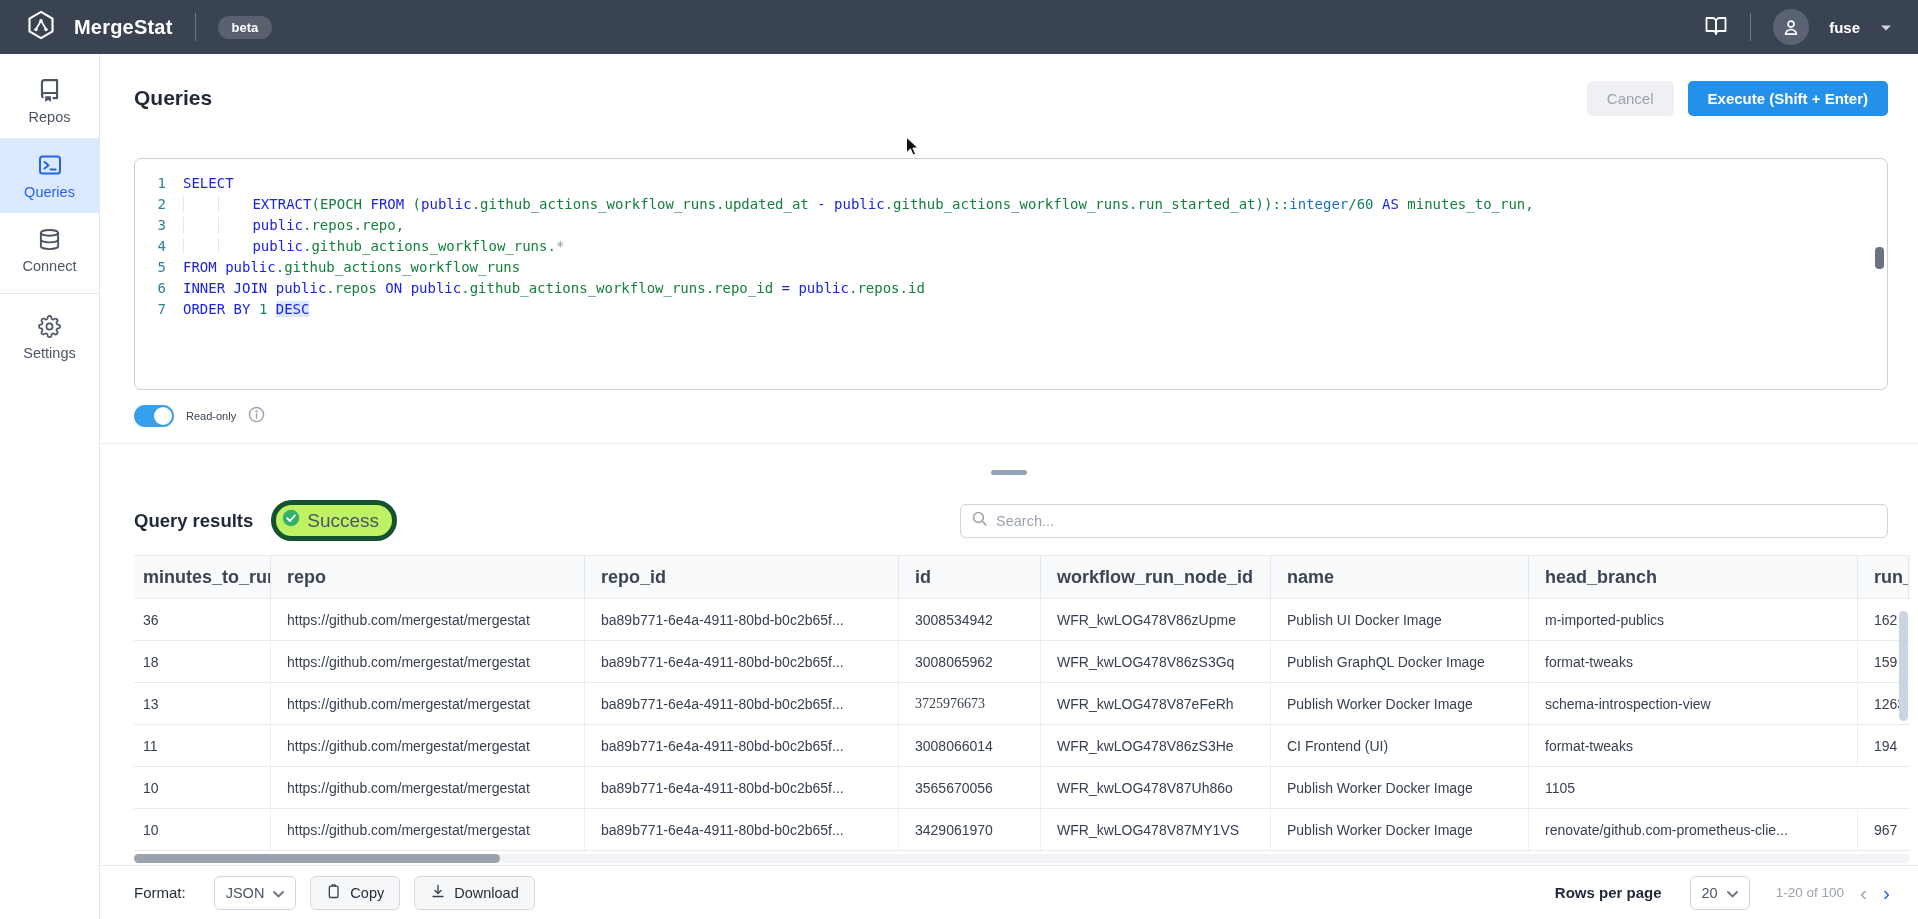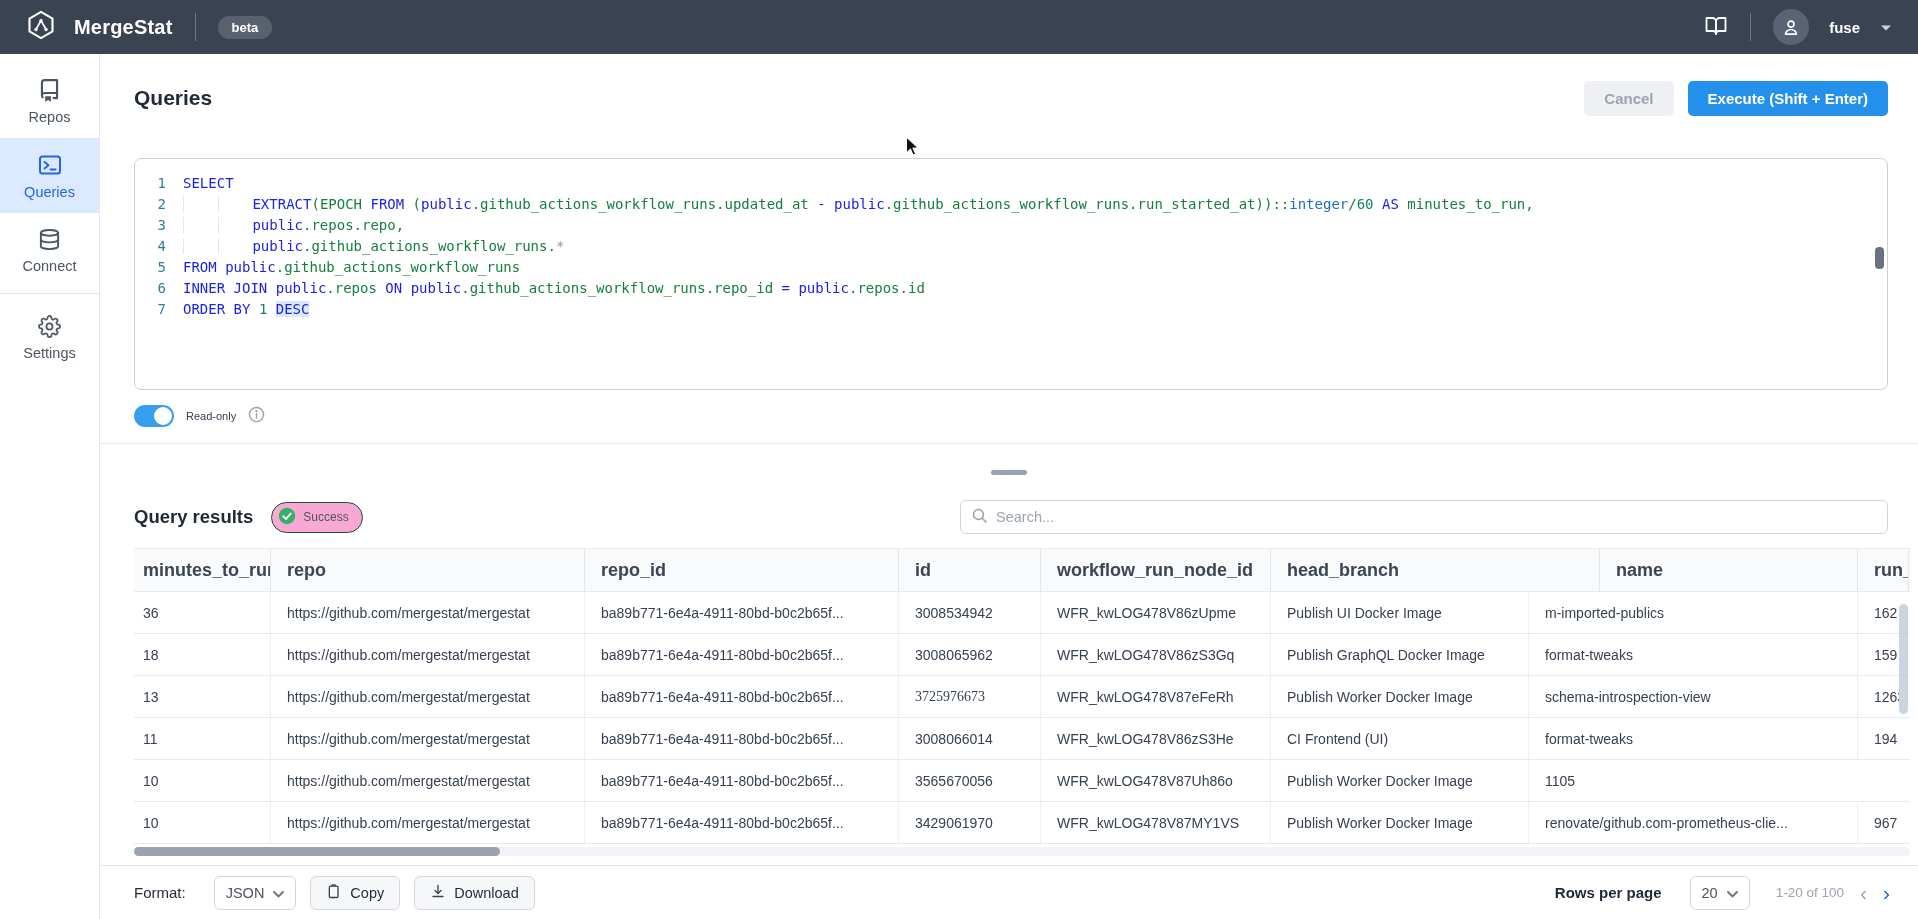--- a/index.html
+++ b/index.html
@@ -27,21 +27,21 @@
   .side-item.active { background:#dbeafe; color:#2563eb; }
   .side-item svg { display:block; }
   .side-divider { height:1px; background:#e5e7eb; margin:6px 0; }
 
   .main { flex:1; display:flex; flex-direction:column; min-width:0; position:relative; }
 
   
   .main-header { display:flex; align-items:center; padding:24px 30px 0 34px; height:64px; }
   .page-title { font-size:21px; font-weight:bold; color:#1f2937; }
   .header-actions { margin-left:auto; display:flex; gap:14px; }
-  .btn-cancel { background:#eef0f3; color:#9ca3af; border:none; border-radius:5px; font-size:15px; font-weight:bold;
+  .btn-cancel { background:#eef0f3; color:#9ca3af; border:none; border-radius:5px; font-size:15px; font-weight:normal;
     padding:9px 20px; cursor:pointer; font-family:inherit; }
   .btn-execute { background:#2590ea; color:#fff; border:none; border-radius:5px; font-size:15px; font-weight:bold;
     padding:9px 20px; cursor:pointer; font-family:inherit; }
 
   
   .editor-card { margin:40px 30px 0 34px; height:232px; border:1px solid #c9d1da; border-radius:7px;
     background:#fff; padding-top:13px; position:relative; overflow:hidden; }
   .line { display:flex; height:21px; align-items:center; font-family:"DejaVu Sans Mono", monospace; font-size:14px; }
   .ln { width:48px; flex:0 0 48px; text-align:right; padding-right:17px; color:#2c8198; }
   .code { white-space:pre; }
@@ -61,22 +61,22 @@
   .toggle-knob { position:absolute; top:2px; right:2px; width:18px; height:18px; border-radius:50%; background:#fff; }
   .readonly-label { font-size:11px; color:#374151; }
 
   
   .section-split { height:56px; display:flex; align-items:center; justify-content:center; }
   .drag-pill { width:36px; height:5px; border-radius:3px; background:#94a3b8; cursor:row-resize; }
 
   
   .results-header { display:flex; align-items:center; padding:0 30px 14px 34px; }
   .results-title { font-size:18.5px; font-weight:bold; color:#1f2937; }
-  .status-badge { margin-left:18px; display:flex; align-items:center; gap:7px; background:#f9a8d4;
-    border:1px solid #14532d; border-radius:999px; padding:4px 13px 4px 6px; font-size:12px; color:#4b5563; }
+  .status-badge { margin-left:18px; display:flex; align-items:center; gap:7px; background:#bef264;
+    border:5px solid #14532d; border-radius:999px; padding:4px 13px 4px 6px; font-size:19px; color:#4b5563; }
   .search-box { margin-left:auto; width:928px; height:34px; border:1px solid #d1d5db; border-radius:6px;
     display:flex; align-items:center; padding:0 10px; gap:8px; background:#fff; }
   .search-box input { border:none; outline:none; flex:1; font-size:14.5px; color:#374151; font-family:inherit; }
   .search-box input::placeholder { color:#9ca3af; }
 
   
   .table-area { margin:0 8px 0 34px; position:relative; overflow:hidden; }
   .tr { display:flex; border-bottom:1px solid #e8eaee; background:#fff; }
   .tr.head { background:#f8fafc; border-top:1px solid #e8eaee; }
   .td { height:41px; display:flex; align-items:center; padding-left:16px; font-size:14px; color:#374151;
@@ -280,22 +280,22 @@
       </div>
 
       <div class="table-area">
         <div id="table-body">
             <div class="tr head">
               <div class="td" style="width: 137px;">minutes_to_run</div>
               <div class="td" style="width: 314px;">repo</div>
               <div class="td" style="width: 314px;">repo_id</div>
               <div class="td" style="width: 142px;">id</div>
               <div class="td" style="width: 230px;">workflow_run_node_id</div>
+              <div class="td" style="width: 258px;">name</div>
               <div class="td" style="width: 329px;">head_branch</div>
-              <div class="td" style="width: 258px;">name</div>
               <div class="td" style="width: 51px;">run_</div>
             </div>
             <div class="tr">
               <div class="td" style="width: 137px;">36</div>
               <div class="td" style="width: 314px;">https://github.com/mergestat/mergestat</div>
               <div class="td" style="width: 314px;">ba89b771-6e4a-4911-80bd-b0c2b65f...</div>
               <div class="td" style="width: 142px;">3008534942</div>
               <div class="td" style="width: 230px;">WFR_kwLOG478V86zUpme</div>
               <div class="td" style="width: 258px;">Publish UI Docker Image</div>
               <div class="td" style="width: 329px;">m-imported-publics</div>

